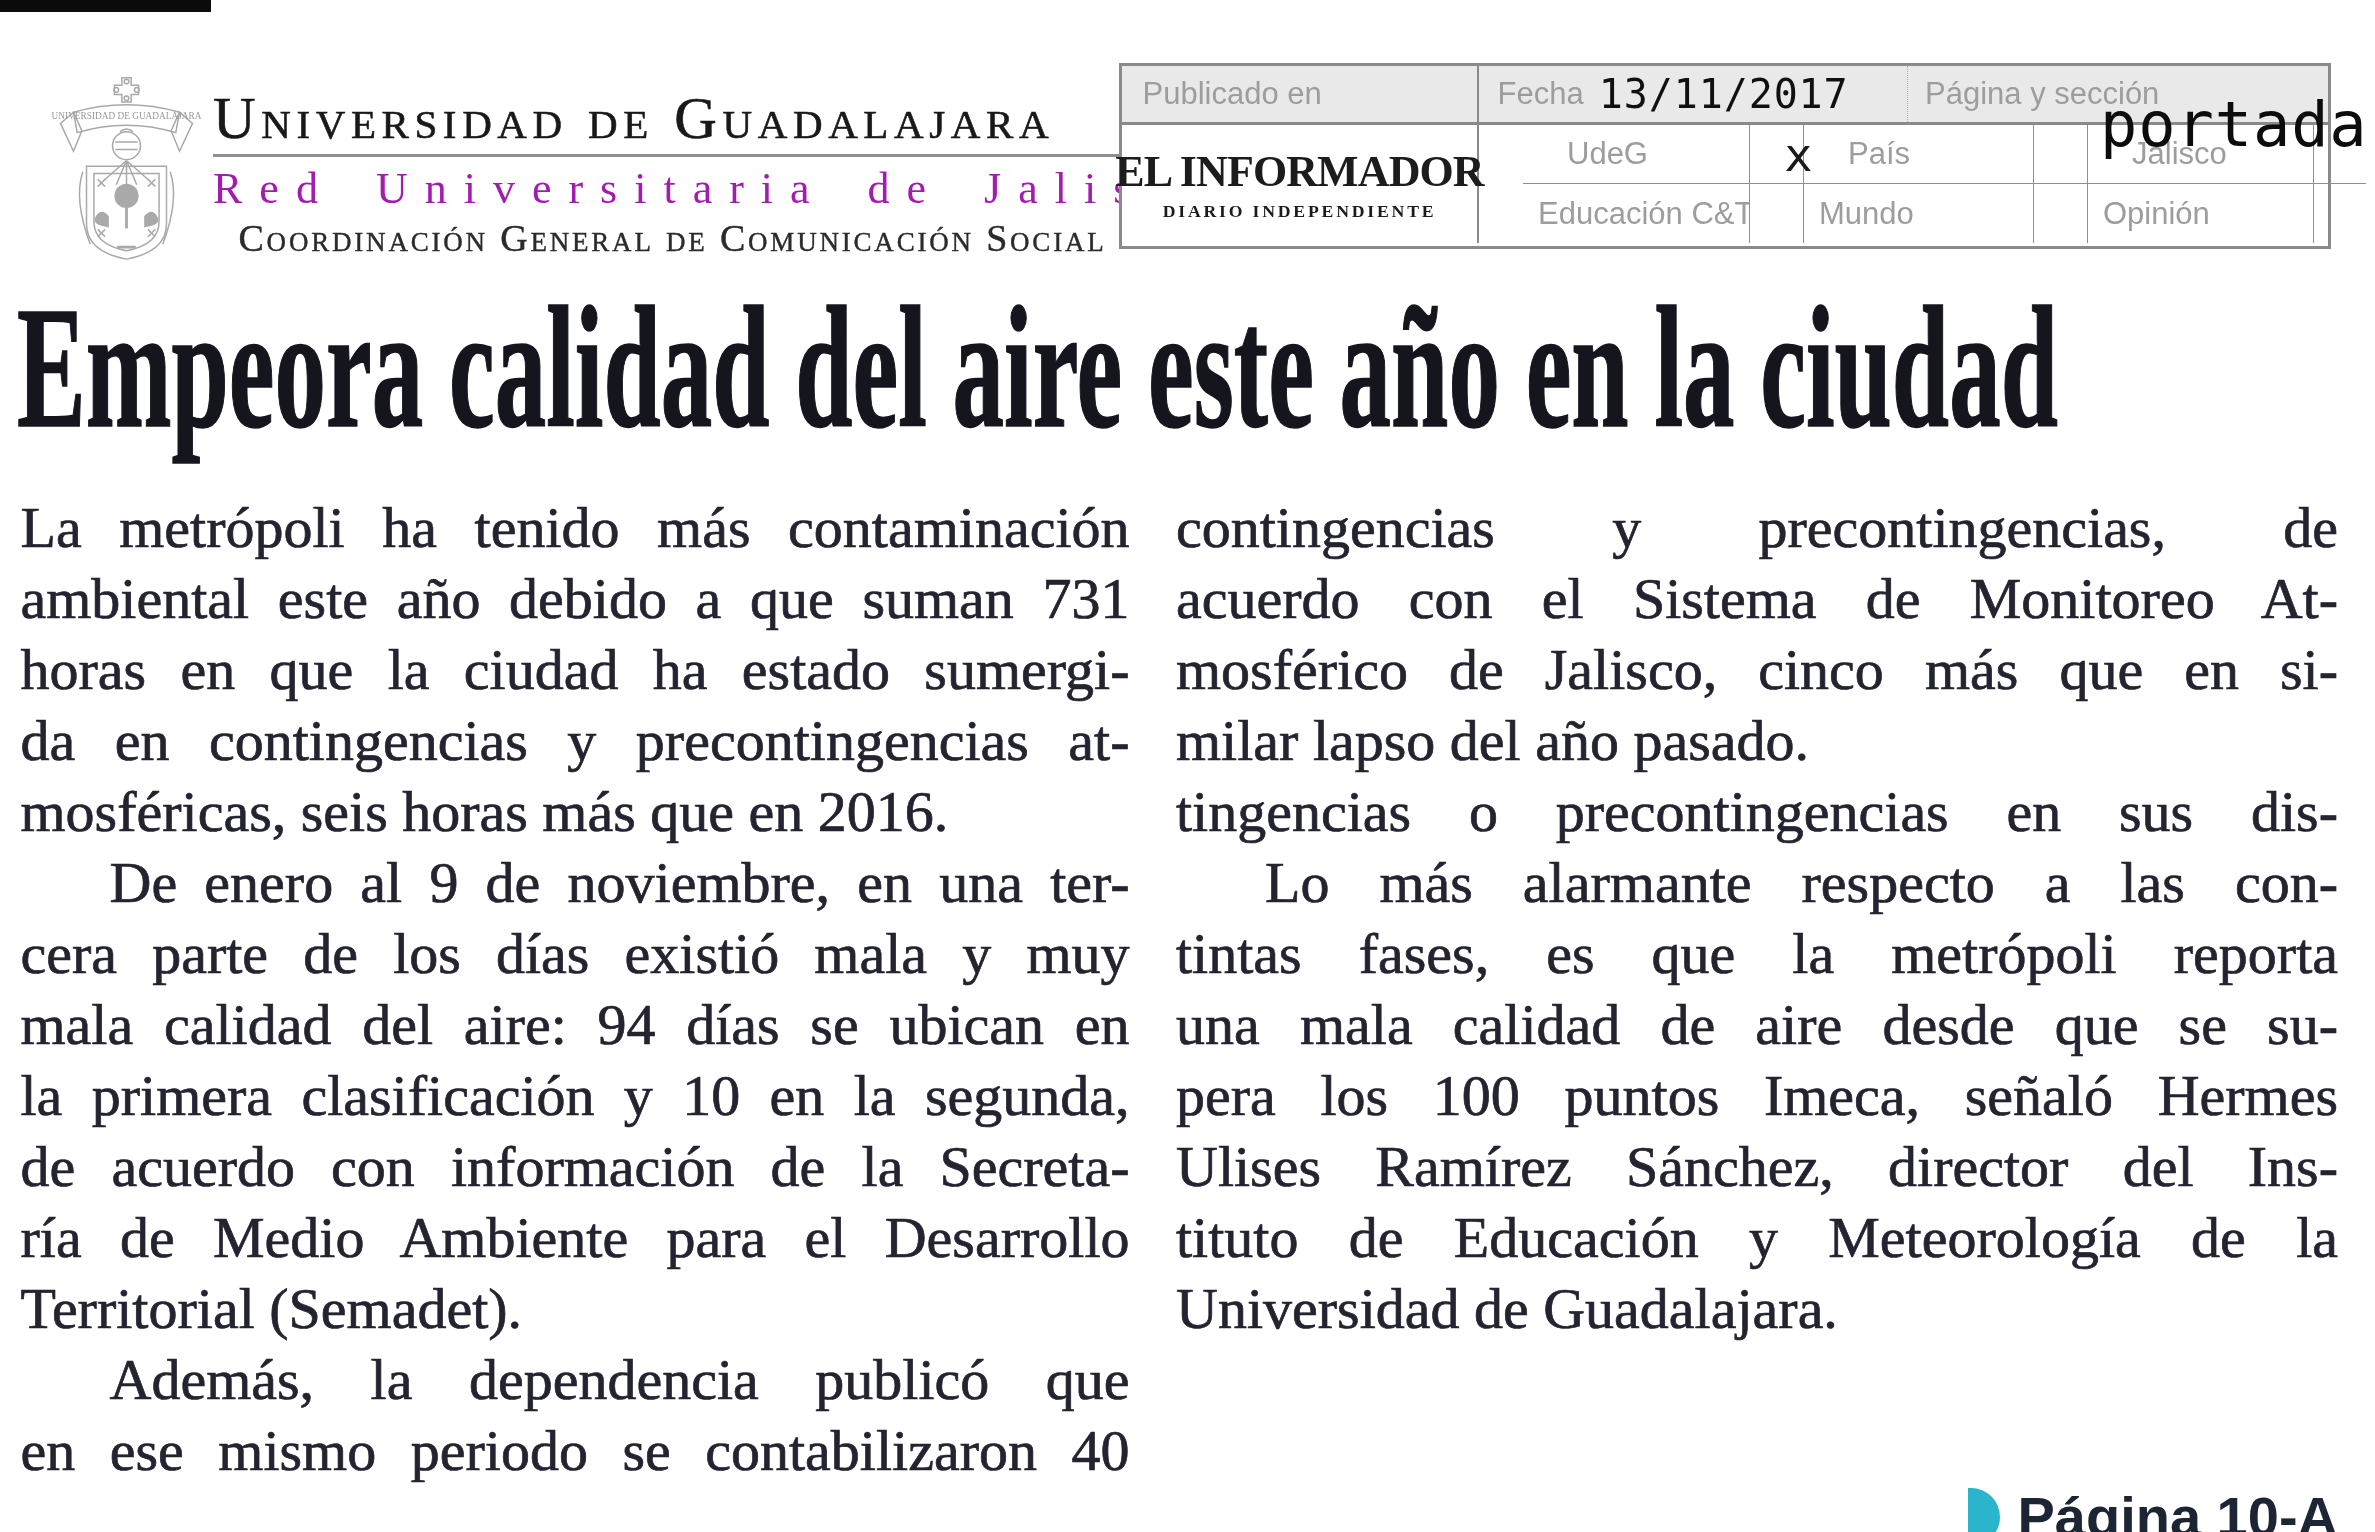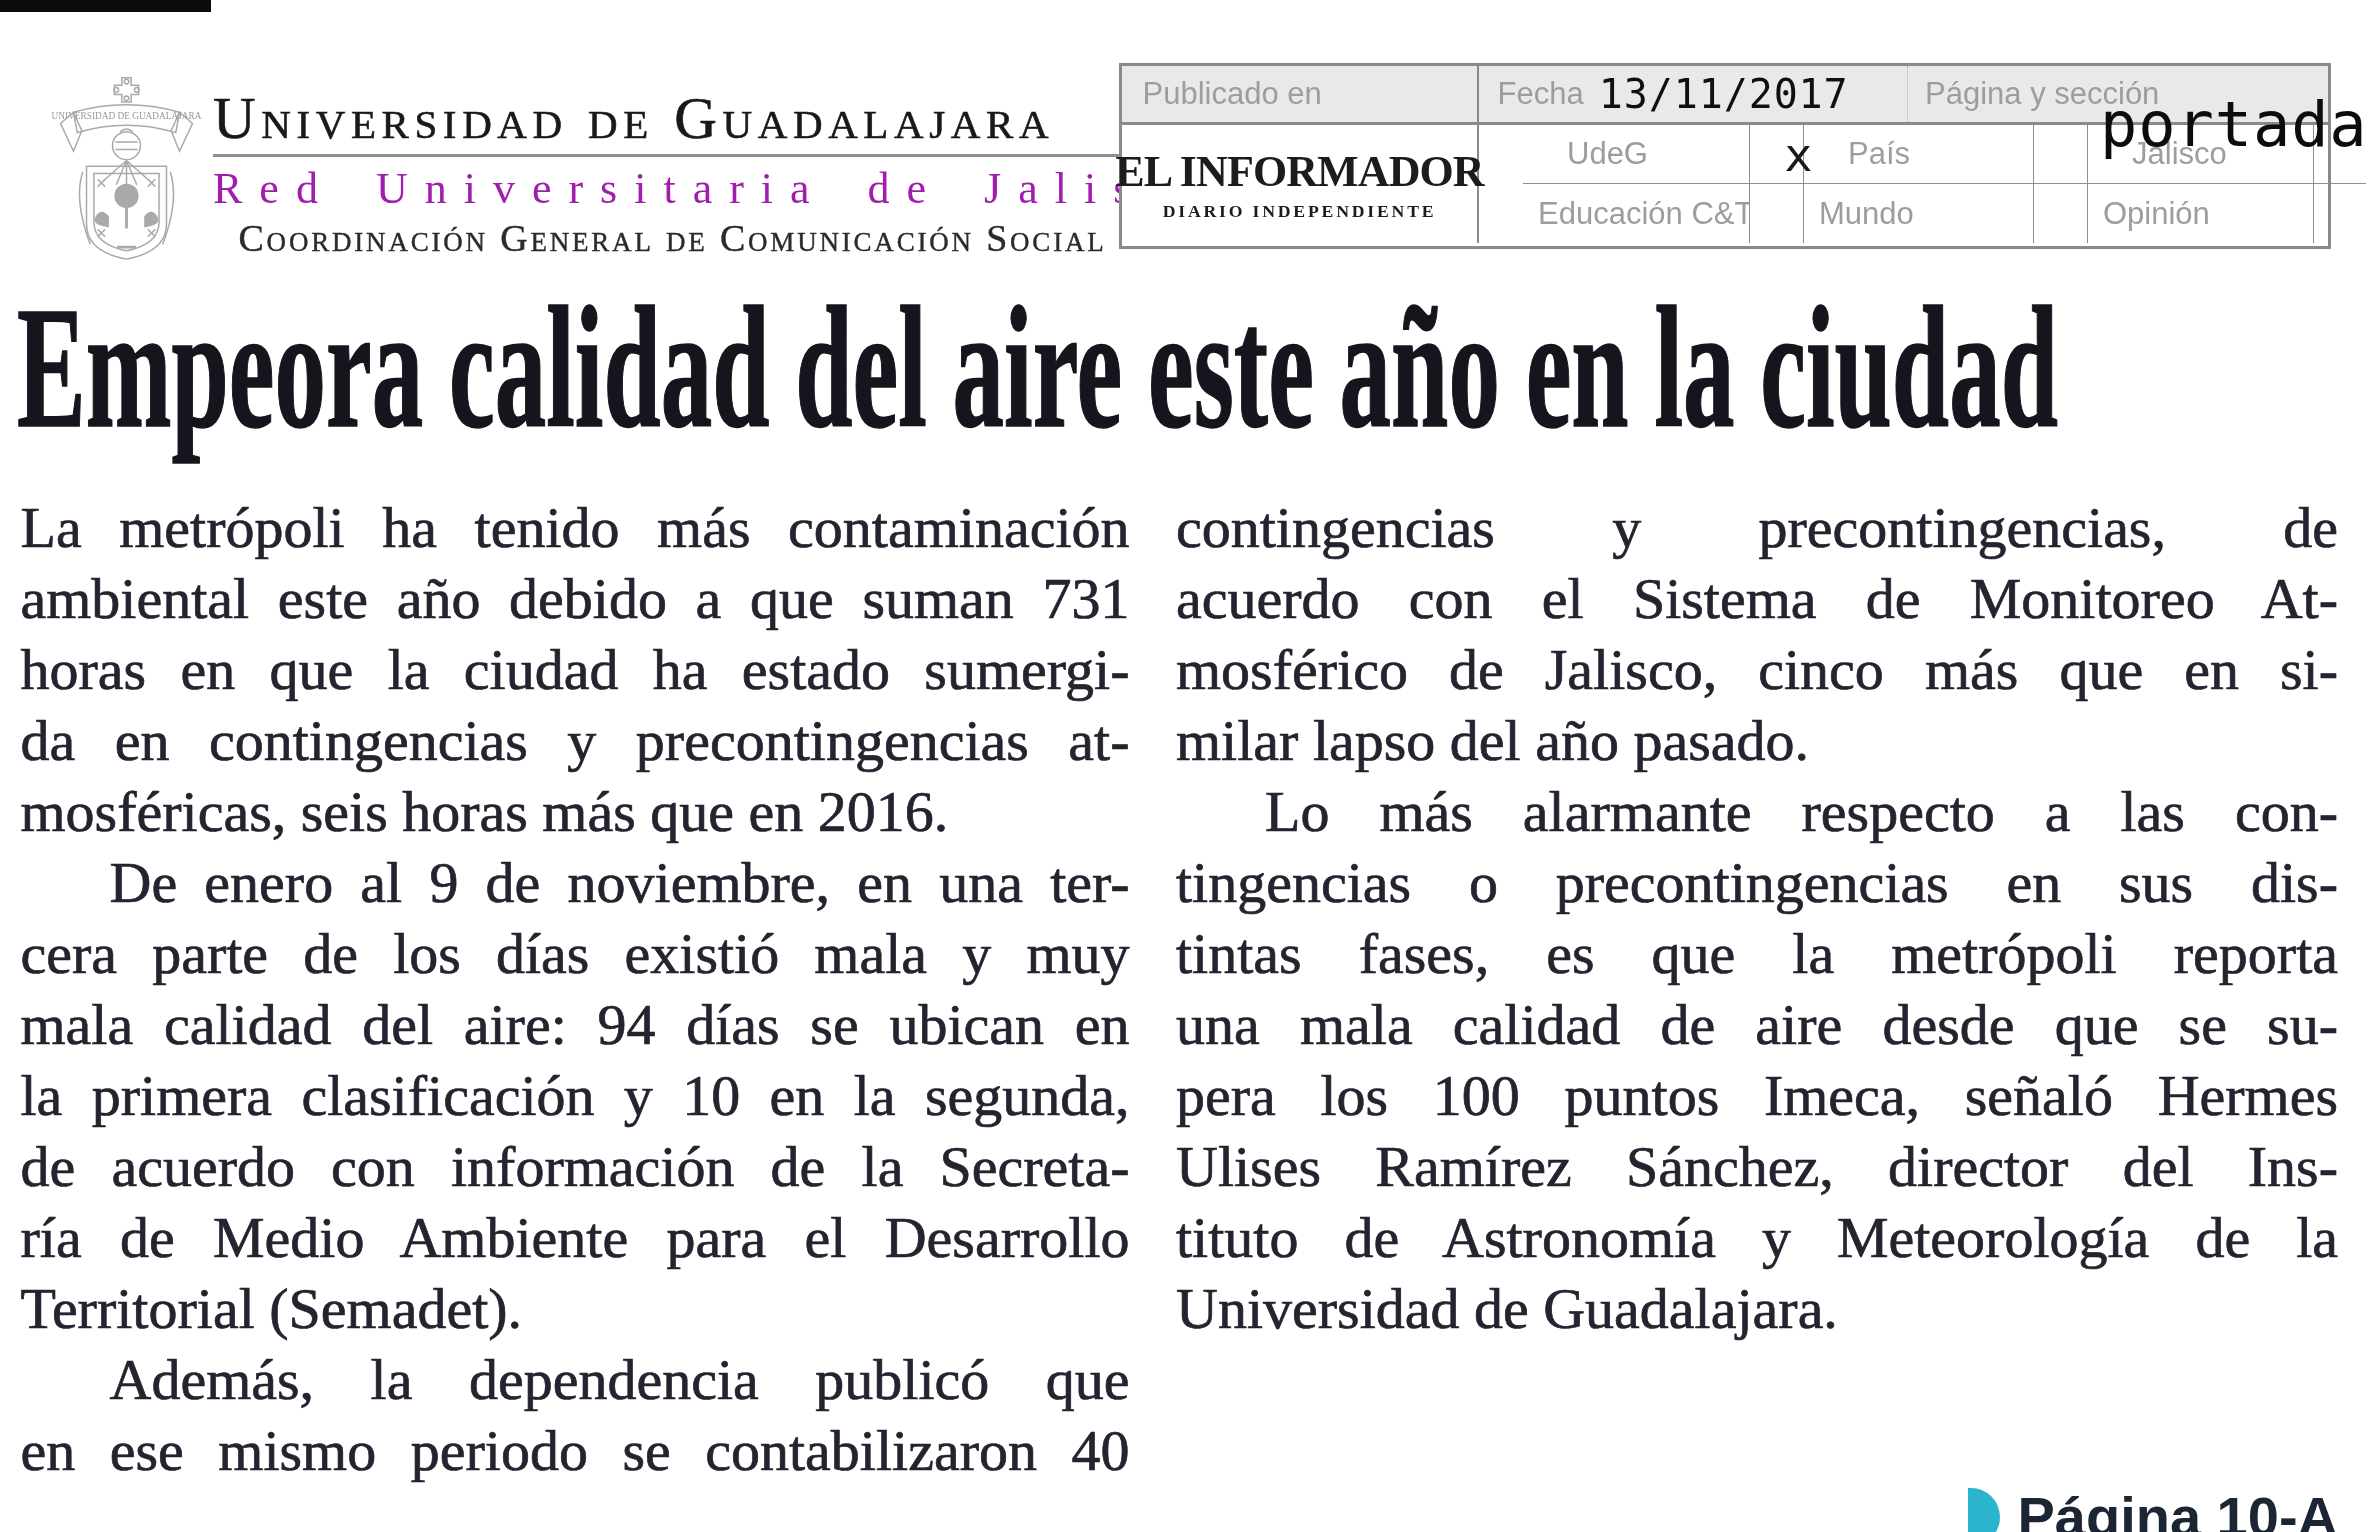--- a/index.html
+++ b/index.html
@@ -204,27 +204,27 @@
     <div class="ln">ría de Medio Ambiente para el Desarrollo</div>
     <div class="ln short">Territorial (Semadet).</div>
     <div class="ln ind">Además, la dependencia publicó que</div>
     <div class="ln">en ese mismo periodo se contabilizaron 40</div>
   </div>
 <div class="abs col col-right">
     <div class="ln">contingencias y precontingencias, de</div>
     <div class="ln">acuerdo con el Sistema de Monitoreo At-</div>
     <div class="ln">mosférico de Jalisco, cinco más que en si-</div>
     <div class="ln short">milar lapso del año pasado.</div>
+    <div class="ln">tingencias o precontingencias en sus dis-</div>
     <div class="ln ind">Lo más alarmante respecto a las con-</div>
-    <div class="ln">tingencias o precontingencias en sus dis-</div>
     <div class="ln">tintas fases, es que la metrópoli reporta</div>
     <div class="ln">una mala calidad de aire desde que se su-</div>
     <div class="ln">pera los 100 puntos Imeca, señaló Hermes</div>
     <div class="ln">Ulises Ramírez Sánchez, director del Ins-</div>
-    <div class="ln">tituto de Astronomía y Meteorología de la</div>
+    <div class="ln">tituto de Educación y Meteorología de la</div>
     <div class="ln short">Universidad de Guadalajara.</div>
   </div>
 
 <div class="abs pageref">
   <div class="pageref-marker" style="background: rgb(42, 181, 205);"></div>
   <div class="pageref-text" style="color: rgb(28, 37, 51);">Página 10-A</div>
 </div>
 
 
 </body></html>

